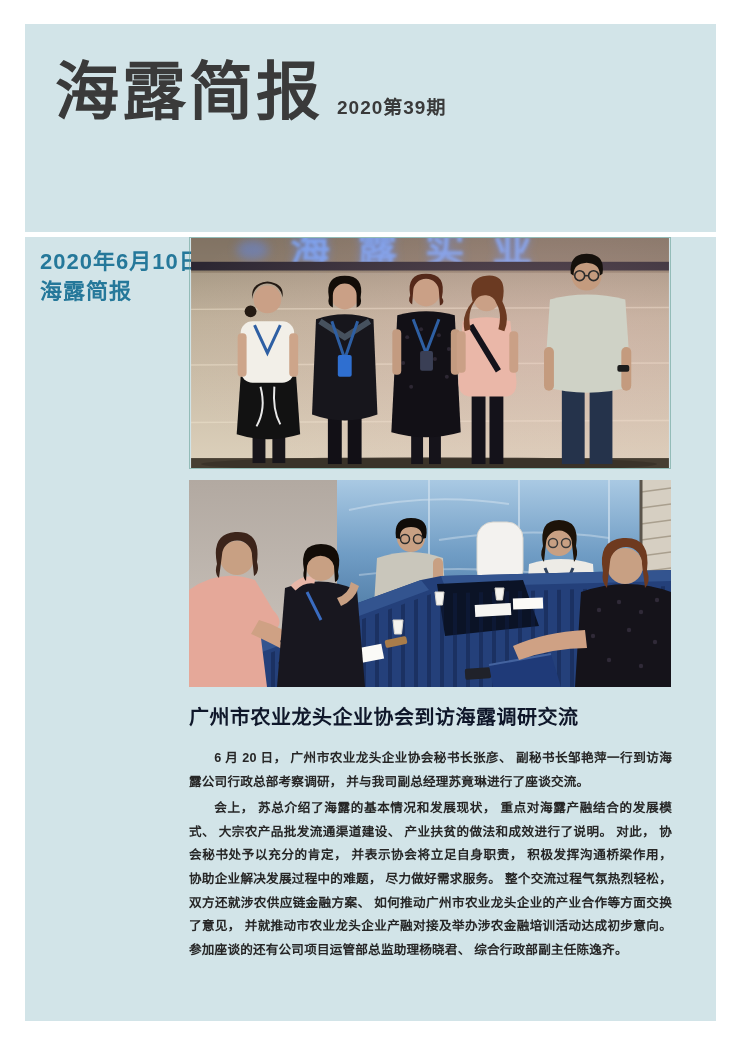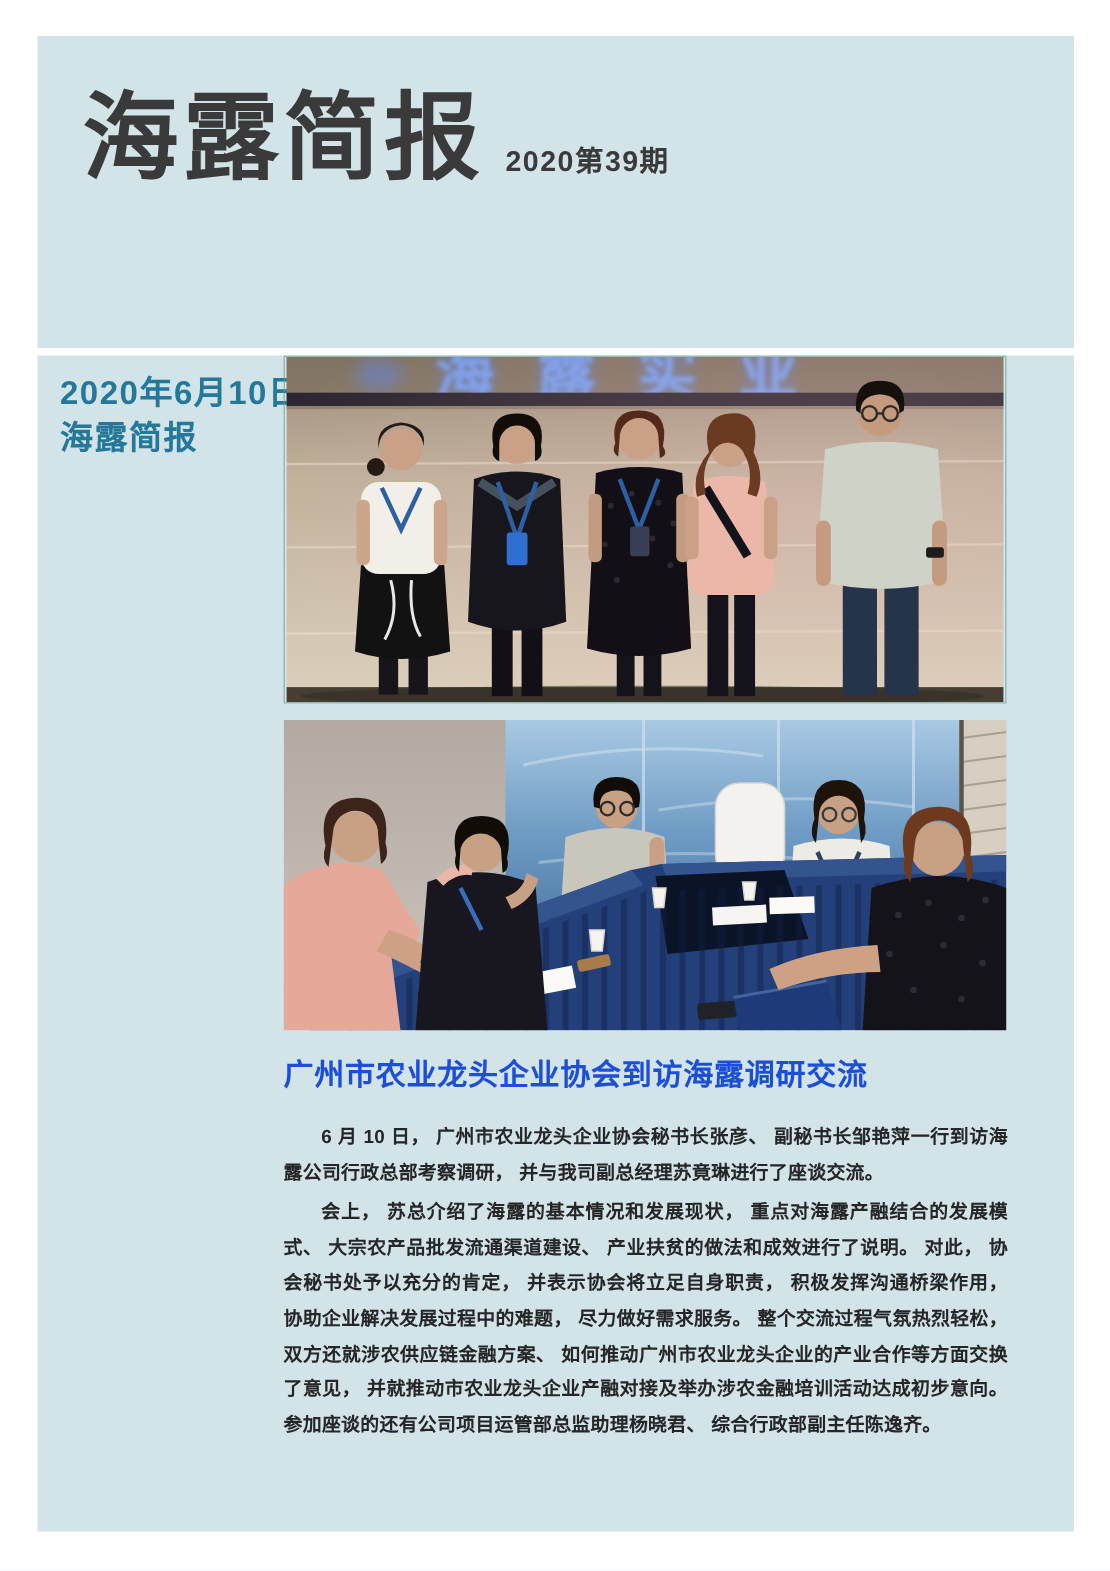--- a/index.html
+++ b/index.html
@@ -25,21 +25,21 @@
   .sidebar-date { top:12px; }
   .sidebar-dept { top:42px; }
 
   .photo { position:absolute; left:164px; overflow:hidden; }
   .photo-group  { top:0;     width:482px; height:232px; border:1px solid rgba(95,154,143,.55); }
   .photo-meeting{ top:243px; width:482px; height:207px; }
   .photo svg { display:block; }
 
   .article { position:absolute; left:164px; top:468px; width:483px; }
   .article h2 {
-    font-size:20px; line-height:1.25; font-weight:700; color:#1d4ed8; letter-spacing:.5px;
+    font-size:20px; line-height:1.25; font-weight:700; color:#0f172a; letter-spacing:.5px;
     margin:0 0 17px 0;
   }
   .article p {
     font-size:12.6px; line-height:23.6px; font-weight:600; color:#262626;
     text-align:justify; text-indent:2em; margin:0 0 3px 0; letter-spacing:.2px;
   }
 </style>
 </head>
 <body>
 
@@ -310,18 +310,18 @@
             </g>
           <path d="M396,150 q-40,2 -72,16 l6,14 q34,-12 68,-12 Z" fill="#cfa184"></path>
           <circle cx="436" cy="86" r="18" fill="#c8a083"></circle>
           <path d="M414,92 q-6,-32 20,-34 q28,-2 24,32 q4,12 -2,18 l-3,-24 a16,16 0 0 0 -32,-2 l-3,26 q-6,-6 -4,-16 Z" fill="#6e3a1f"></path>
         </g>
       </svg>
     </div>
 
     <div class="article">
       <h2>广州市农业龙头企业协会到访海露调研交流</h2>
-      <p>6 月 10 日， 广州市农业龙头企业协会秘书长张彦、 副秘书长邹艳萍一行到访海露公司行政总部考察调研， 并与我司副总经理苏竟琳进行了座谈交流。</p>
+      <p>6 月 20 日， 广州市农业龙头企业协会秘书长张彦、 副秘书长邹艳萍一行到访海露公司行政总部考察调研， 并与我司副总经理苏竟琳进行了座谈交流。</p>
       <p>会上， 苏总介绍了海露的基本情况和发展现状， 重点对海露产融结合的发展模式、 大宗农产品批发流通渠道建设、 产业扶贫的做法和成效进行了说明。 对此， 协会秘书处予以充分的肯定， 并表示协会将立足自身职责， 积极发挥沟通桥梁作用， 协助企业解决发展过程中的难题， 尽力做好需求服务。 整个交流过程气氛热烈轻松， 双方还就涉农供应链金融方案、 如何推动广州市农业龙头企业的产业合作等方面交换了意见， 并就推动市农业龙头企业产融对接及举办涉农金融培训活动达成初步意向。 参加座谈的还有公司项目运管部总监助理杨晓君、 综合行政部副主任陈逸齐。</p>
     </div>
 
   </div>
 </div>
 
 </body></html>

